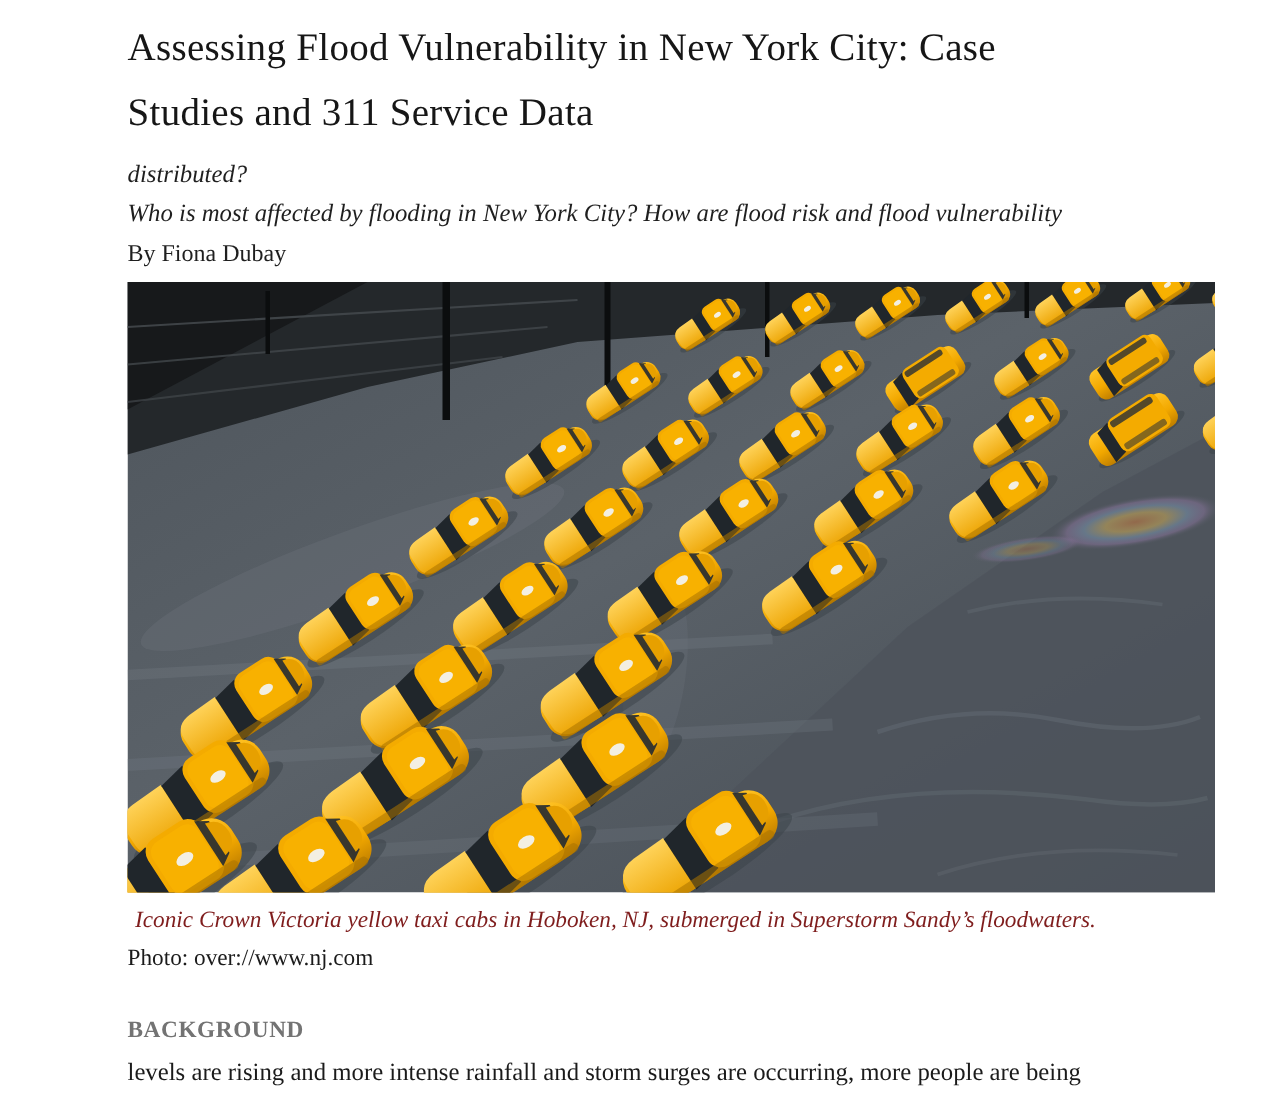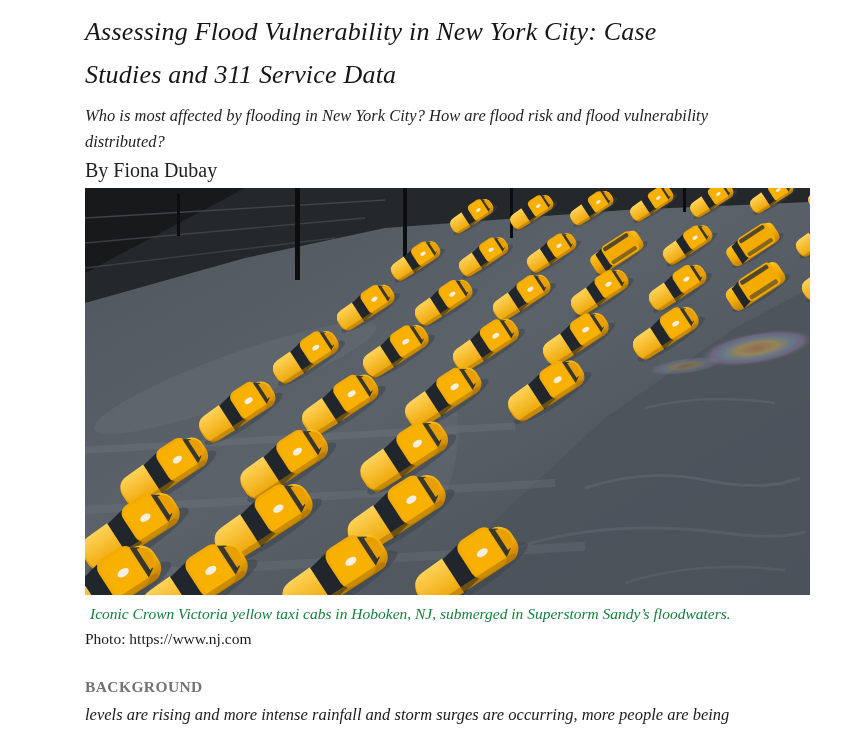--- a/index.html
+++ b/index.html
@@ -10,57 +10,57 @@
     height: 746px;
     overflow: hidden;
     font-family: "Liberation Serif", "DejaVu Serif", serif;
     color: #1b1b1b;
   }
   .article {
     margin-left: 85px;
     width: 725px;
     padding-top: 10px;
   }
-  .line { display: block; font-style: italic; }
+  .line { display: block; }
 
   h1.title {
     margin: 0;
     font-size: 26px;
     font-weight: 400;
     line-height: 43px;
     color: #161616;
     letter-spacing: 0.2px;
   }
   p.subtitle {
     margin: 7px 0 0 0;
     font-size: 16.5px;
     font-style: italic;
     line-height: 26px;
     color: #1f1f1f;
   }
   p.byline {
     margin: 3px 0 0 0;
-    font-size: 20px;
+    font-size: 16px;
     line-height: 24px;
     color: #1f1f1f;
   }
   figure.photo {
     margin: 6px 0 0 0;
     padding: 0;
     width: 725px;
     height: 407px;
     line-height: 0;
   }
   p.caption {
     margin: 8px 0 0 0;
     padding-left: 5px;
     font-size: 15.5px;
     font-style: italic;
     line-height: 22px;
-    color: #15803d;
+    color: #7f1d1d;
   }
   p.credit {
     margin: 3px 0 0 0;
     font-size: 15.5px;
     line-height: 22px;
     color: #1b1b1b;
   }
   h2.section-heading {
     margin: 27px 0 0 0;
     font-size: 15.5px;
@@ -80,22 +80,22 @@
 <body>
 
 <main class="article">
 
   <h1 class="title">
     <span class="line">Assessing Flood Vulnerability in New York City: Case</span>
     <span class="line">Studies and 311 Service Data</span>
   </h1>
 
   <p class="subtitle">
+    <span class="line">distributed?</span>
     <span class="line">Who is most affected by flooding in New York City? How are flood risk and flood vulnerability</span>
-    <span class="line">distributed?</span>
   </p>
 
   <p class="byline">By Fiona Dubay</p>
 
   <figure class="photo">
     <svg viewBox="0 0 725 407" width="725" height="407" role="img" aria-label="Yellow taxi cabs submerged in floodwater">
       <defs>
         <linearGradient id="waterG" x1="0" y1="0" x2="1" y2="1">
           <stop offset="0" stop-color="#4e555c"></stop>
           <stop offset="0.45" stop-color="#5b6269"></stop>
@@ -216,21 +216,21 @@
         <use href="#taxi" transform="translate(318 384) rotate(-33) scale(1.0)"></use>
         <use href="#taxi" transform="translate(-45 405) rotate(-33) scale(1.05)"></use>
       </g>
 
       <ellipse cx="672" cy="160" rx="58" ry="16" fill="url(#oilG)" transform="rotate(-10 672 160)"></ellipse>
       <ellipse cx="600" cy="178" rx="38" ry="8" fill="url(#oilG)" transform="rotate(-8 600 178)" opacity="0.6"></ellipse>
     </svg>
   </figure>
 
   <p class="caption">Iconic Crown Victoria yellow taxi cabs in Hoboken, NJ, submerged in Superstorm Sandy’s floodwaters.</p>
-  <p class="credit">Photo: https://www.nj.com</p>
+  <p class="credit">Photo: over://www.nj.com</p>
 
   <h2 class="section-heading">BACKGROUND</h2>
 
   <p class="body-text">
     <span class="line">levels are rising and more intense rainfall and storm surges are occurring, more people are being</span>
   </p>
 
 </main>
 
 </body></html>

